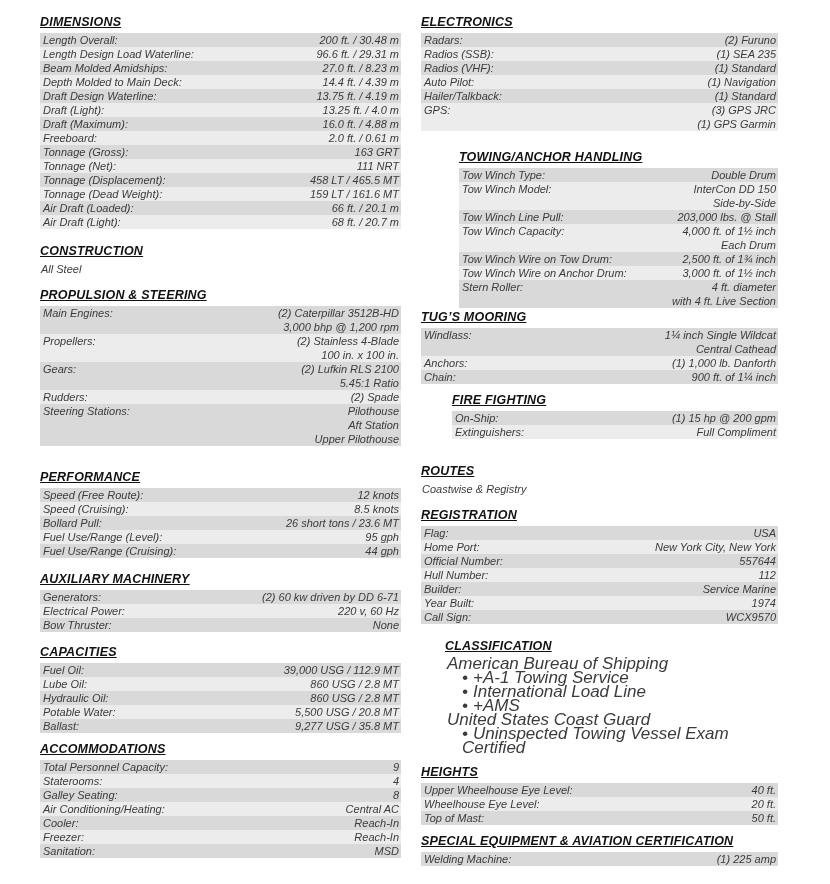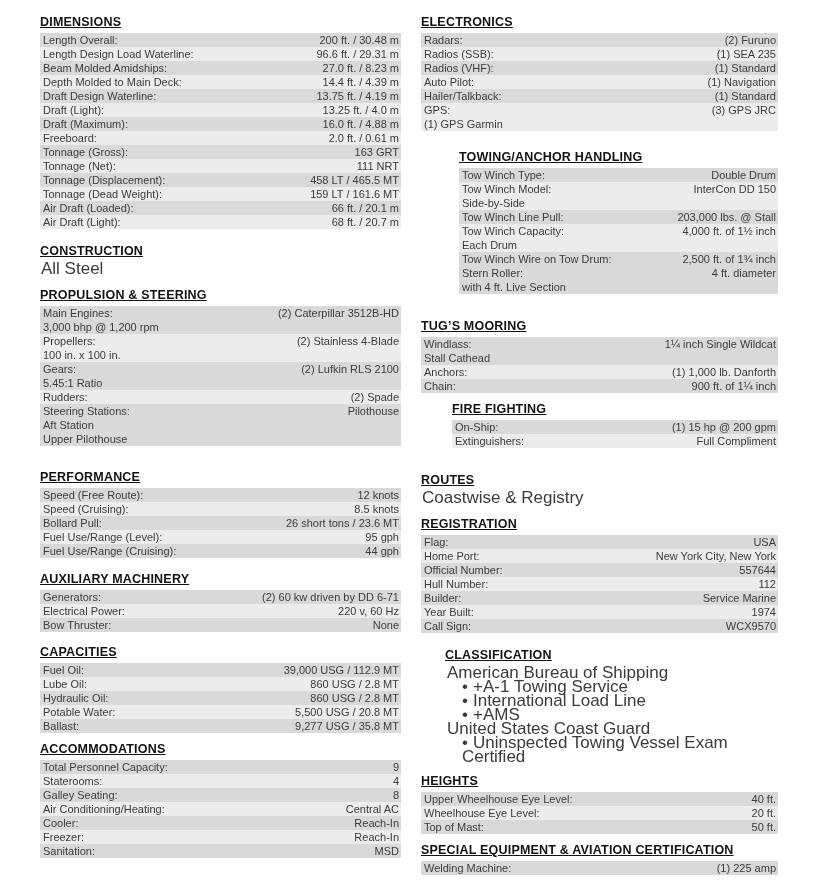--- a/index.html
+++ b/index.html
@@ -8,53 +8,53 @@
     --text:#3b3b3f;
     --heading:#121212;
     --bg:#ffffff;
   }
   html,body{margin:0;padding:0;background:var(--bg);}
   body{
     width:830px;height:884px;
     font-family:"Liberation Sans", sans-serif;
     -webkit-font-smoothing:antialiased;
   }
-  .page{position:relative;width:830px;height:884px;overflow:hidden;background:var(--bg);}
+  .page{position:relative;width:830px;height:884px;overflow:hidden;background:var(--bg);font-style:italic;}
   .col{position:absolute;top:15px;}
   .col-left{left:40px;width:361px;}
   .col-right{left:421px;width:357px;}
 
   .spec-section{margin-top:15px;}
   .col .spec-section:first-child{margin-top:0;}
   .sec-title{
     font-size:12.5px;line-height:14px;font-weight:bold;
     color:var(--heading);text-decoration:underline;
     margin:0 0 4px 0;letter-spacing:.2px;white-space:nowrap;
   }
   .spec-row{font-size:11px;line-height:14px;color:var(--text);}
   .shade-dark{background:var(--shade-dark);}
   .shade-light{background:var(--shade-light);}
   .spec-line{display:flex;justify-content:space-between;padding:0 2px 0 3px;}
-  .spec-line.cont{display:block;text-align:left;}
+  .spec-line.cont{display:block;text-align:right;}
   .spec-label{white-space:nowrap;}
   .spec-value{white-space:nowrap;text-align:right;flex:1;padding-left:8px;}
-  .plain-text{font-size:17px;line-height:14px;color:var(--text);padding-left:1px;}
+  .plain-text{font-size:11px;line-height:14px;color:var(--text);padding-left:1px;}
   .cls-line{font-size:17px;line-height:14px;color:var(--text);}
   .cls-line.indent-0{padding-left:2px;}
   .cls-line.indent-1{padding-left:17px;}
   .bullet{margin-right:5px;}
 
   
   .sec-propulsion{margin-top:12px;}
   .sec-performance{margin-top:24px;}
   .sec-auxiliary{margin-top:14px;}
   .sec-capacities{margin-top:13px;}
   .sec-accommodations{margin-top:9px;}
   .sec-towing{margin-top:19px;margin-left:38px;}
-  .sec-mooring{margin-top:25px;}
+  .sec-mooring{margin-top:2px;}
   .sec-fire-fighting{margin-top:9px;margin-left:31px;}
   .sec-routes{margin-top:25px;}
   .sec-registration{margin-top:12px;}
   .sec-classification{margin-top:15px;margin-left:24px;}
   .sec-heights{margin-top:10px;}
   .sec-special-equipment{margin-top:9px;}
 </style>
 </head>
 <body>
 
@@ -390,36 +390,42 @@
             <span class="spec-value">4,000 ft. of 1½ inch</span>
           </div>
           <div class="spec-line cont">Each Drum</div>
         </div>
         <div class="spec-row shade-dark">
           <div class="spec-line">
             <span class="spec-label">Tow Winch Wire on Tow Drum:</span>
             <span class="spec-value">2,500 ft. of 1¾ inch</span>
           </div>
         </div>
+        <div class="spec-row shade-light">
+          <div class="spec-line">
+            <span class="spec-label">Tow Winch Wire on Anchor Drum:</span>
+            <span class="spec-value">3,000 ft. of 1½ inch</span>
+          </div>
+        </div>
         <div class="spec-row shade-dark">
           <div class="spec-line">
             <span class="spec-label">Stern Roller:</span>
             <span class="spec-value">4 ft. diameter</span>
           </div>
           <div class="spec-line cont">with 4 ft. Live Section</div>
         </div>
       </section>
       <section class="spec-section sec-mooring">
         <h2 class="sec-title">TUG’S MOORING</h2>
         <div class="spec-row shade-dark">
           <div class="spec-line">
             <span class="spec-label">Windlass:</span>
             <span class="spec-value">1¼ inch Single Wildcat</span>
           </div>
-          <div class="spec-line cont">Stall Cathead</div>
+          <div class="spec-line cont">Central Cathead</div>
         </div>
         <div class="spec-row shade-light">
           <div class="spec-line">
             <span class="spec-label">Anchors:</span>
             <span class="spec-value">(1) 1,000 lb. Danforth</span>
           </div>
         </div>
         <div class="spec-row shade-dark">
           <div class="spec-line">
             <span class="spec-label">Chain:</span>

